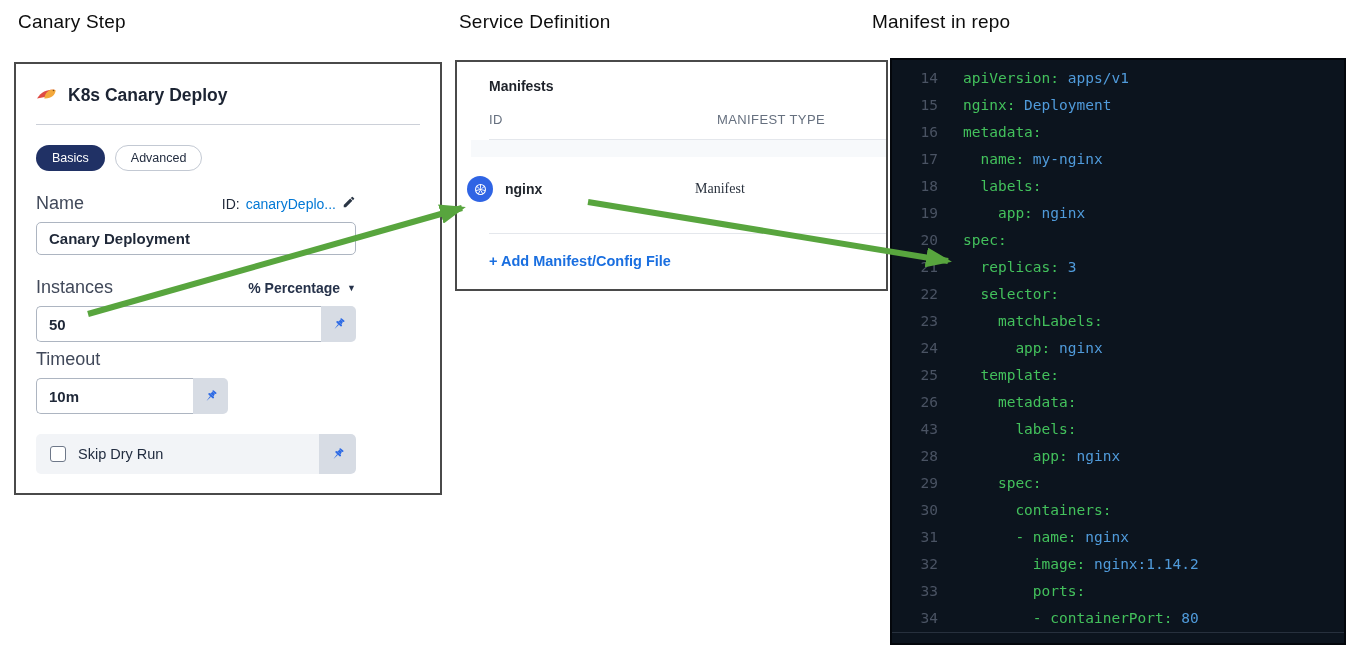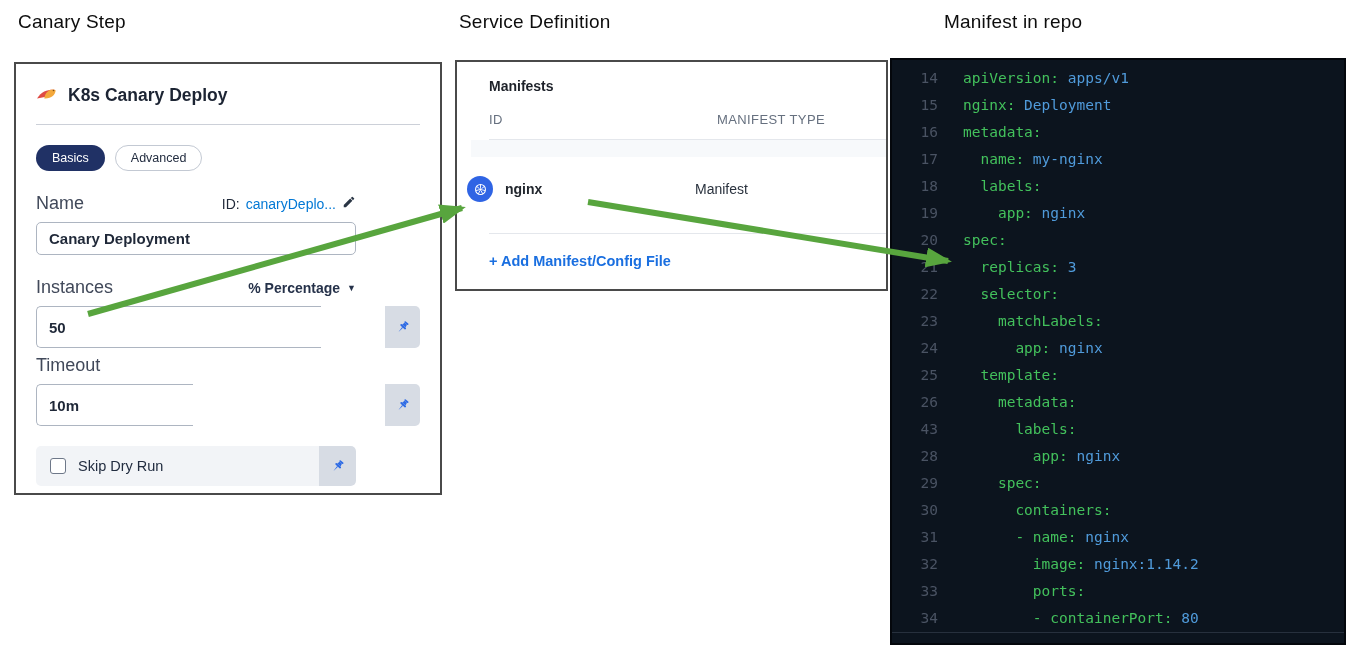--- a/index.html
+++ b/index.html
@@ -13,21 +13,21 @@
   }
   .col-title {
     position: absolute;
     top: 11px;
     font-size: 19px;
     color: #0d0d0d;
     letter-spacing: .2px;
   }
   #title-canary   { left: 18px; }
   #title-service  { left: 459px; }
-  #title-manifest { left: 944px; }
+  #title-manifest { left: 872px; }
 
   
   .panel { position: absolute; background:#fff; border: 2px solid #4a4a4a; }
   #canary-panel { left: 14px; top: 62px; width: 428px; height: 433px; padding: 20px 20px; }
 
   .step-header { display:flex; align-items:center; gap:10px; }
   .step-header .title { font-size: 17.5px; font-weight: bold; color:#1c2433; }
   .header-divider { margin-top: 17px; border-bottom: 1px solid #ccd0d8; }
 
   .tabs { margin-top: 20px; display:flex; gap:10px; }
@@ -46,21 +46,21 @@
   .unit-select { display:flex; align-items:center; gap:7px; font-size:14px; font-weight:bold; color:#26324a; cursor:pointer; }
   .caret { font-size: 9px; color:#26324a; }
 
   .text-input {
     margin-top: 8px; width: 320px; height: 33px;
     border: 1px solid #adb5c1; border-radius: 5px;
     font-size: 15px; font-weight: bold; color:#1f2838;
     padding: 0 12px; font-family: "Liberation Sans", sans-serif;
     background:#fff; outline:none; display:block;
   }
-  .input-group { margin-top: 8px; display:flex; height: 42px; justify-content: space-between; }
+  .input-group { margin-top: 8px; display:flex; height: 36px; }
   .input-group input {
     border: 1px solid #adb5c1; border-radius: 5px 0 0 5px; border-right:none;
     font-size: 15px; font-weight: bold; color:#1f2838; padding: 0 12px;
     font-family: "Liberation Sans", sans-serif; outline:none; height:100%;
   }
   #instances-input { width: 285px; }
   #timeout-input   { width: 157px; }
   .pin-btn {
     width: 35px; height: 100%; background:#d7dce4; border:none;
     border-radius: 0 5px 5px 0; display:flex; align-items:center; justify-content:center;
@@ -91,21 +91,21 @@
   .manifest-row {
     height: 64px; background:#fff; display:grid; grid-template-columns: 228px 1fr;
     align-items:center; padding-left: 10px; cursor:pointer;
   }
   .row-id-cell { display:flex; align-items:center; gap:12px; }
   .k8s-badge {
     width: 26px; height: 26px; border-radius: 50%;
     display:flex; align-items:center; justify-content:center;
   }
   .row-id { font-size: 14px; font-weight: bold; color:#22272e; }
-  .row-type { font-size: 14px; color:#2a323e; }
+  .row-type { font-size: 14px; color:#2a323e;font-family:Liberation Serif, serif; }
   .add-link { display:inline-block; margin-top: 19px; font-size: 14.5px; font-weight:bold; color:#1a6fe0; cursor:pointer; }
 
   
   #code-panel {
     left: 890px; top: 58px; width: 456px; height: 587px;
     background:#0c141e; border: 2px solid #04070c;
     padding-top: 5px; display:flex; flex-direction:column;
   }
   .code-lines { font-family: "DejaVu Sans Mono", monospace; font-size: 14.5px; line-height: 27px; }
   .code-line { display:flex; }

